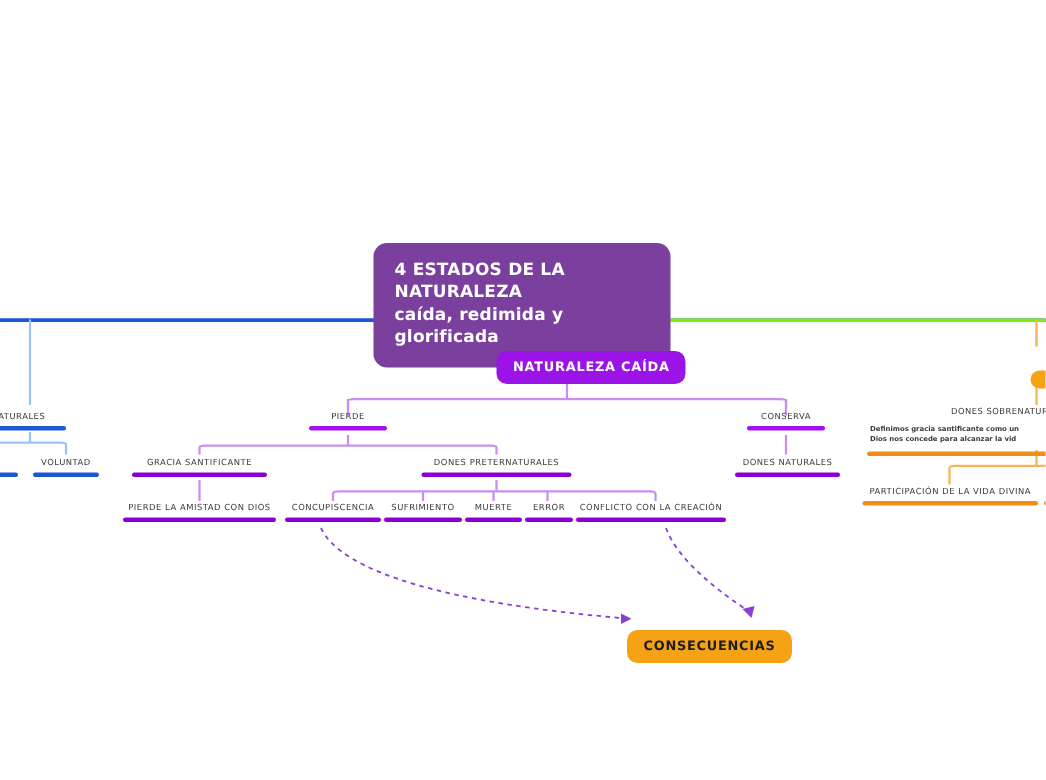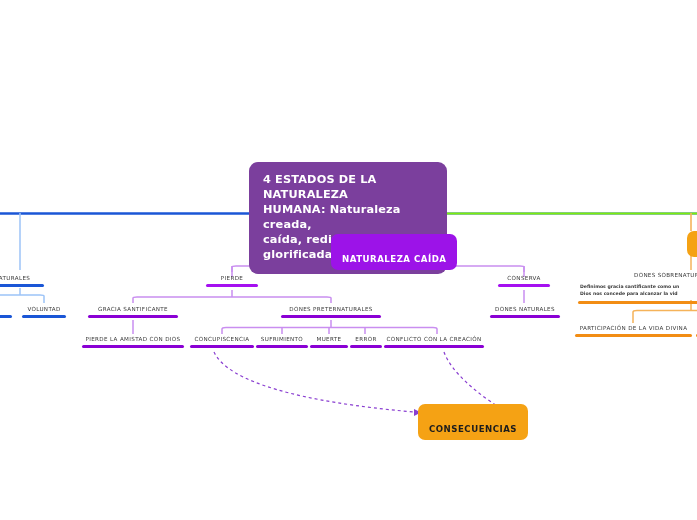--- a/index.html
+++ b/index.html
@@ -52,25 +52,25 @@
   .pill {
     position: absolute;
     box-sizing: border-box;
     border-radius: 7px;
     color: #ffffff;
     font-size: 8.6px;
     font-weight: bold;
     letter-spacing: 0.5px;
     text-align: center;
     white-space: nowrap;
-    padding: 20px 11px 6px 11px;
+    padding: 6px 11px 6px 11px;
     z-index: 20;
   }
   .pill.purple { background: #9c13e8; }
-  .pill.orange { background: #f5a214; color: #1d1d1d; }
+  .pill.orange { background: #f5a214; color: #1d1d1d; margin-top: 16px; }
 
   
   .ul-node {
     position: absolute;
     box-sizing: border-box;
     z-index: 18;
     text-align: center;
     white-space: nowrap;
   }
   .ul-node .ul-text {
@@ -172,21 +172,20 @@
 
     <path d="M 214 352 C 228 382 300 402 414 412" fill="none" stroke="#8a3fd1" stroke-width="1.2" stroke-dasharray="3 3"></path>
     <polygon points="414,409 421,412.5 414,416" fill="#8a3fd1"></polygon>
 
     <path d="M 444 352 C 452 374 480 395 500 408" fill="none" stroke="#8a3fd1" stroke-width="1.2" stroke-dasharray="3 3"></path>
     <polygon points="503,404 501,412 495,406" fill="#8a3fd1"></polygon>
   </svg>
 
   <div class="root-node">
     <div>4 ESTADOS DE LA NATURALEZA</div>
-    <div>HUMANA: Naturaleza creada,</div>
     <div>caída, redimida y glorificada</div>
   </div>
 
   <div class="pill purple" style="left:331px; top:234px;">
     <span>NATURALEZA CAÍDA</span>
   </div>
 
   <div class="pill orange" style="left:418px; top:404px;">
     <span>CONSECUENCIAS</span>
   </div>

